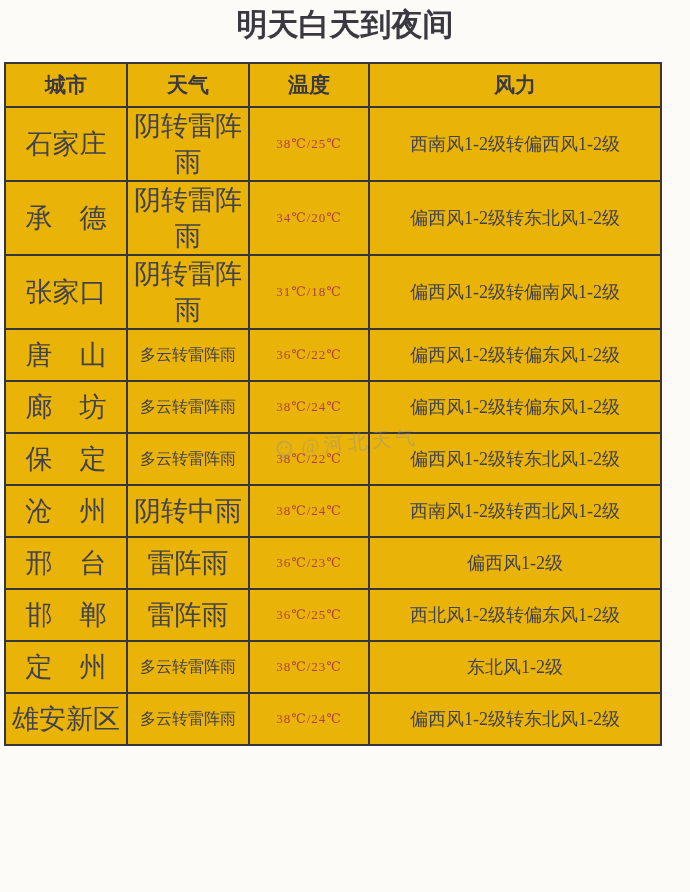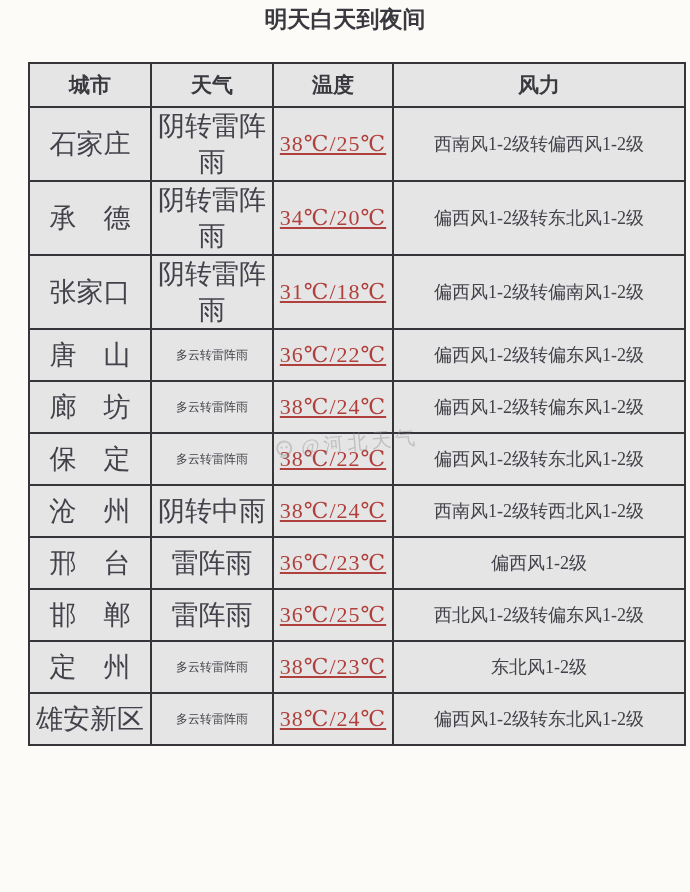--- a/index.html
+++ b/index.html
@@ -4,35 +4,35 @@
 <style>
   html,body{margin:0;padding:0;}
   body{
     width:690px;height:892px;position:relative;overflow:hidden;
     background:#fcfbf8;
     font-family:"Liberation Serif","DejaVu Serif",serif;
     color:#3b3b42;
   }
   .page-title{
     text-align:center;padding-top:6px;font-weight:bold;
-    font-size:23px;line-height:1.2;color:#39393f;
+    font-size:31px;line-height:1.2;color:#39393f;
   }
   .page-title .line{display:block;}
   table.forecast{
-    position:absolute;left:28px;top:62px;width:656px;
-    border-collapse:collapse;table-layout:fixed;background:#e5e5e5;
+    position:absolute;left:4px;top:62px;width:656px;
+    border-collapse:collapse;table-layout:fixed;background:#eab308;
   }
   .forecast th,.forecast td{
     border:2px solid #35353a;text-align:center;vertical-align:middle;
     padding:0 2px;overflow:hidden;
   }
   .forecast th{height:42px;font-size:21px;font-weight:bold;color:#39393f;}
   .forecast td{height:50px;font-size:27px;color:#42424a;}
-  td.cell-weather.small{font-size:12px;margin-left:26px;}
-  td.cell-temp{color:#b0403d;font-size:22px;letter-spacing:1px;text-decoration:underline;}
+  td.cell-weather.small{font-size:16px;margin-left:26px;}
+  td.cell-temp{color:#b0403d;font-size:13px;letter-spacing:1px;}
   td.cell-wind{font-size:18px;}
   .watermark{
     position:absolute;left:272px;top:430px;display:flex;align-items:center;gap:5px;
     opacity:.42;color:#8f8f92;transform:rotate(-5deg);
     font-size:20px;letter-spacing:4px;pointer-events:none;white-space:nowrap;
   }
   .watermark svg{display:block;opacity:.9;}
 </style>
 </head>
 <body>

